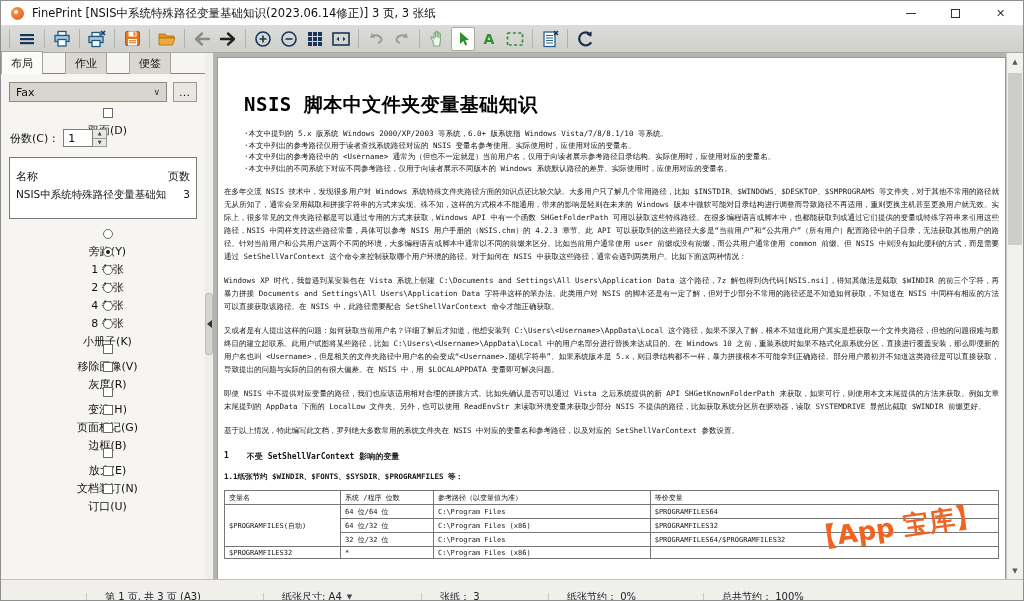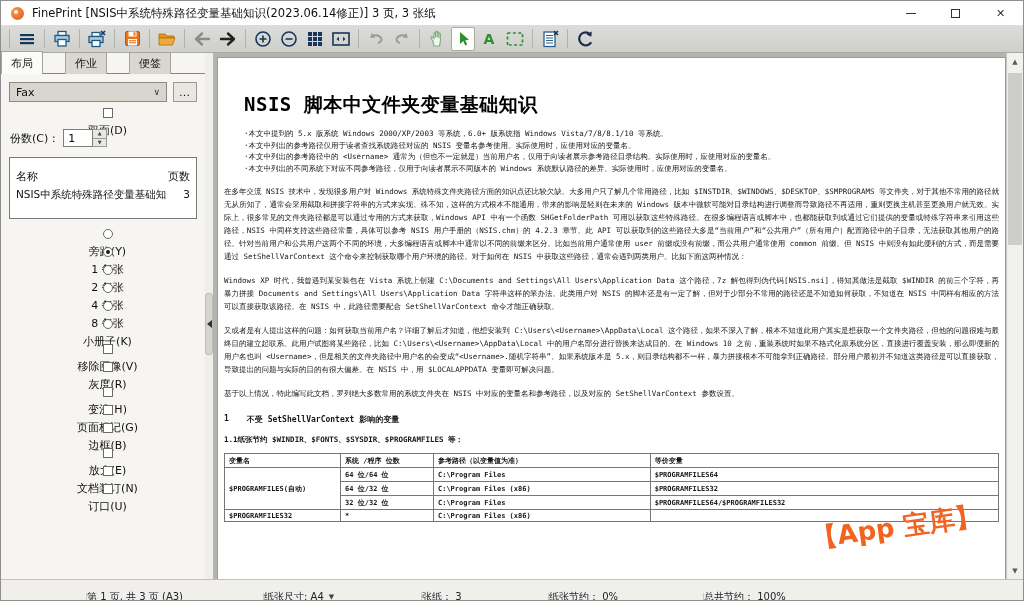--- a/index.html
+++ b/index.html
@@ -57,32 +57,32 @@
   .preview{position:absolute;left:212px;top:52px;right:0;bottom:21px;background:#b3b3b0;overflow:hidden;}
   .page{position:absolute;left:4px;top:4px;right:17px;height:640px;background:#ffffff;border:1px solid #9b9b98;padding:34px 6px 0 6px;overflow:hidden;}
   .doc{font-family:"DejaVu Sans Mono","DejaVu Sans",monospace;color:#161616;}
   .doc-title{font-size:19px;font-weight:bold;letter-spacing:.5px;margin-left:20px;color:#000;}
   .bullets{margin:10px 0 0 20px;}
   .bullet{font-size:7.5px;line-height:11.5px;white-space:nowrap;overflow:hidden;}
   .para{font-size:7.5px;line-height:13px;text-align:justify;margin-top:11px;}
   .h1-row{margin-top:14px;font-size:8px;font-weight:bold;display:flex;gap:18px;}
   .h2-row{margin-top:10px;font-size:7.5px;font-weight:bold;display:flex;}
   .doc-table{width:100%;border-collapse:collapse;margin-top:8px;font-size:7px;}
-  .doc-table th,.doc-table td{border:1px solid #777;padding:1.5px 4px;text-align:left;font-weight:bold;height:11px;white-space:nowrap;}
+  .doc-table th,.doc-table td{border:1px solid #777;padding:1.5px 4px;text-align:left;font-weight:normal;height:11px;white-space:nowrap;}
   .doc-table col.c1{width:15%;} .doc-table col.c2{width:12%;} .doc-table col.c3{width:28%;} .doc-table col.c4{width:45%;}
   .watermark{position:absolute;right:24px;top:452px;font-size:26px;font-weight:bold;color:#f26322;transform:rotate(-8deg);font-family:"DejaVu Sans",sans-serif;white-space:nowrap;}
   
   .vscroll{position:absolute;right:0;top:0;width:17px;bottom:0;background:#f1f1f0;border-left:1px solid #c6c6c3;}
   .vs-arrow{position:absolute;left:0;right:0;height:17px;display:flex;align-items:center;justify-content:center;font-size:7px;color:#5a5a5a;}
   .vs-arrow.up{top:0;}
   .vs-arrow.down{bottom:0;}
   .vs-thumb{position:absolute;left:1px;right:1px;top:20px;height:172px;background:#cdcdcb;}
   
   .statusbar{position:absolute;left:0;right:0;bottom:0;height:21px;background:#f0efec;border-top:1px solid #c2c2bd;font-size:10px;color:#222;}
-  .seg{position:absolute;top:1px;bottom:0;display:flex;align-items:center;padding-left:0;border-left:1px solid #c9c9c4;white-space:nowrap;margin-top:12px;}
+  .seg{position:absolute;top:1px;bottom:0;display:flex;align-items:center;padding-left:18px;border-left:1px solid #c9c9c4;white-space:nowrap;margin-top:12px;}
   .seg .caret{font-size:7px;margin-left:5px;color:#444;}
   
   svg{display:block;}
 </style>
 </head>
 <body>
 
 <div class="window">
 
   <div class="titlebar">
@@ -388,20 +388,21 @@
           <div class="bullet">·本文中列出的参考路径仅用于读者查找系统路径对应的 NSIS 变量名参考使用。实际使用时，应使用对应的变量名。</div>
           <div class="bullet">·本文中列出的参考路径中的 &lt;Username&gt; 通常为（但也不一定就是）当前用户名，仅用于向读者展示参考路径目录结构。实际使用时，应使用对应的变量名。</div>
           <div class="bullet">·本文中列出的不同系统下对应不同参考路径，仅用于向读者展示不同版本的 Windows 系统默认路径的差异。实际使用时，应使用对应的变量名。</div>
         </div>
 
       <div>
 
       <div class="para">在多年交流 NSIS 技术中，发现很多用户对 Windows 系统特殊文件夹路径方面的知识点还比较欠缺。大多用户只了解几个常用路径，比如 $INSTDIR、$WINDOWS、$DESKTOP、$SMPROGRAMS 等文件夹，对于其他不常用的路径就无从所知了，通常会采用截取和拼接字符串的方式来实现。殊不知，这样的方式根本不能通用，带来的影响是轻则在未来的 Windows 版本中微软可能对目录结构进行调整而导致路径不再适用，重则更换主机甚至更换用户就无效。实际上，很多常见的文件夹路径都是可以通过专用的方式来获取，Windows API 中有一个函数 SHGetFolderPath 可用以获取这些特殊路径。在很多编程语言或脚本中，也都能获取到或通过它们提供的变量或特殊字符串来引用这些路径，NSIS 中同样支持这些路径常量，具体可以参考 NSIS 用户手册的（NSIS.chm）的 4.2.3 章节。此 API 可以获取到的这些路径大多是“当前用户”和“公共用户”（所有用户）配置路径中的子目录，无法获取其他用户的路径。针对当前用户和公共用户这两个不同的环境，大多编程语言或脚本中通常以不同的前缀来区分。比如当前用户通常使用 user 前缀或没有前缀，而公共用户通常使用 common 前缀。但 NSIS 中则没有如此便利的方式，而是需要通过 SetShellVarContext 这个命令来控制获取哪个用户环境的路径。对于如何在 NSIS 中获取这些路径，通常会遇到两类用户。比如下面这两种情况：</div>
           <div class="para">Windows XP 时代，我曾遇到某安装包在 Vista 系统上创建 C:\Documents and Settings\All Users\Application Data 这个路径，7z 解包得到伪代码[NSIS.nsi]，得知其做法是截取 $WINDIR 的前三个字符，再暴力拼接 Documents and Settings\All Users\Application Data 字符串这样的笨办法。此类用户对 NSIS 的脚本还是有一定了解，但对于少部分不常用的路径还是不知道如何获取，不知道在 NSIS 中同样有相应的方法可以直接获取该路径。在 NSIS 中，此路径需要配合 SetShellVarContext 命令才能正确获取。</div>
           <div class="para">又或者是有人提出这样的问题：如何获取当前用户名？详细了解后才知道，他想安装到 C:\Users\&lt;Username&gt;\AppData\Local 这个路径，如果不深入了解，根本不知道此用户其实是想获取一个文件夹路径，但他的问题很难与最终目的建立起联系。此用户试图将某些路径，比如 C:\Users\&lt;Username&gt;\AppData\Local 中的用户名部分进行替换来达成目的。在 Windows 10 之前，重装系统时如果不格式化原系统分区，直接进行覆盖安装，那么即便新的用户名也叫 &lt;Username&gt;，但是相关的文件夹路径中用户名的会变成“&lt;Username&gt;.随机字符串”。如果系统版本是 5.x，则目录结构都不一样，暴力拼接根本不可能拿到正确路径。部分用户最初并不知道这类路径是可以直接获取，导致提出的问题与实际的目的有很大偏差。在 NSIS 中，用 $LOCALAPPDATA 变量即可解决问题。</div>
+          <div class="para">即使 NSIS 中不提供对应变量的路径，我们也应该适用相对合理的拼接方式。比如先确认是否可以通过 Vista 之后系统提供的新 API SHGetKnownFolderPath 来获取，如果可行，则使用本文末尾提供的方法来获取。例如文章末尾提到的 AppData 下面的 LocalLow 文件夹。另外，也可以使用 ReadEnvStr 来读取环境变量来获取少部分 NSIS 不提供的路径，比如获取系统分区所在驱动器，读取 SYSTEMDRIVE 显然比截取 $WINDIR 前缀更好。</div>
           <div class="para">基于以上情况，特此编写此文档，罗列绝大多数常用的系统文件夹在 NSIS 中对应的变量名和参考路径，以及对应的 SetShellVarContext 参数设置。</div>
         </div>
 
       <div class="h1-row">
         <span>1</span>
         <span>不受 SetShellVarContext 影响的变量</span>
       </div>
       <div class="h2-row">
         <span>1.1</span>
         <span>纸张节约 $WINDIR、$FONTS、$SYSDIR、$PROGRAMFILES 等：</span>

